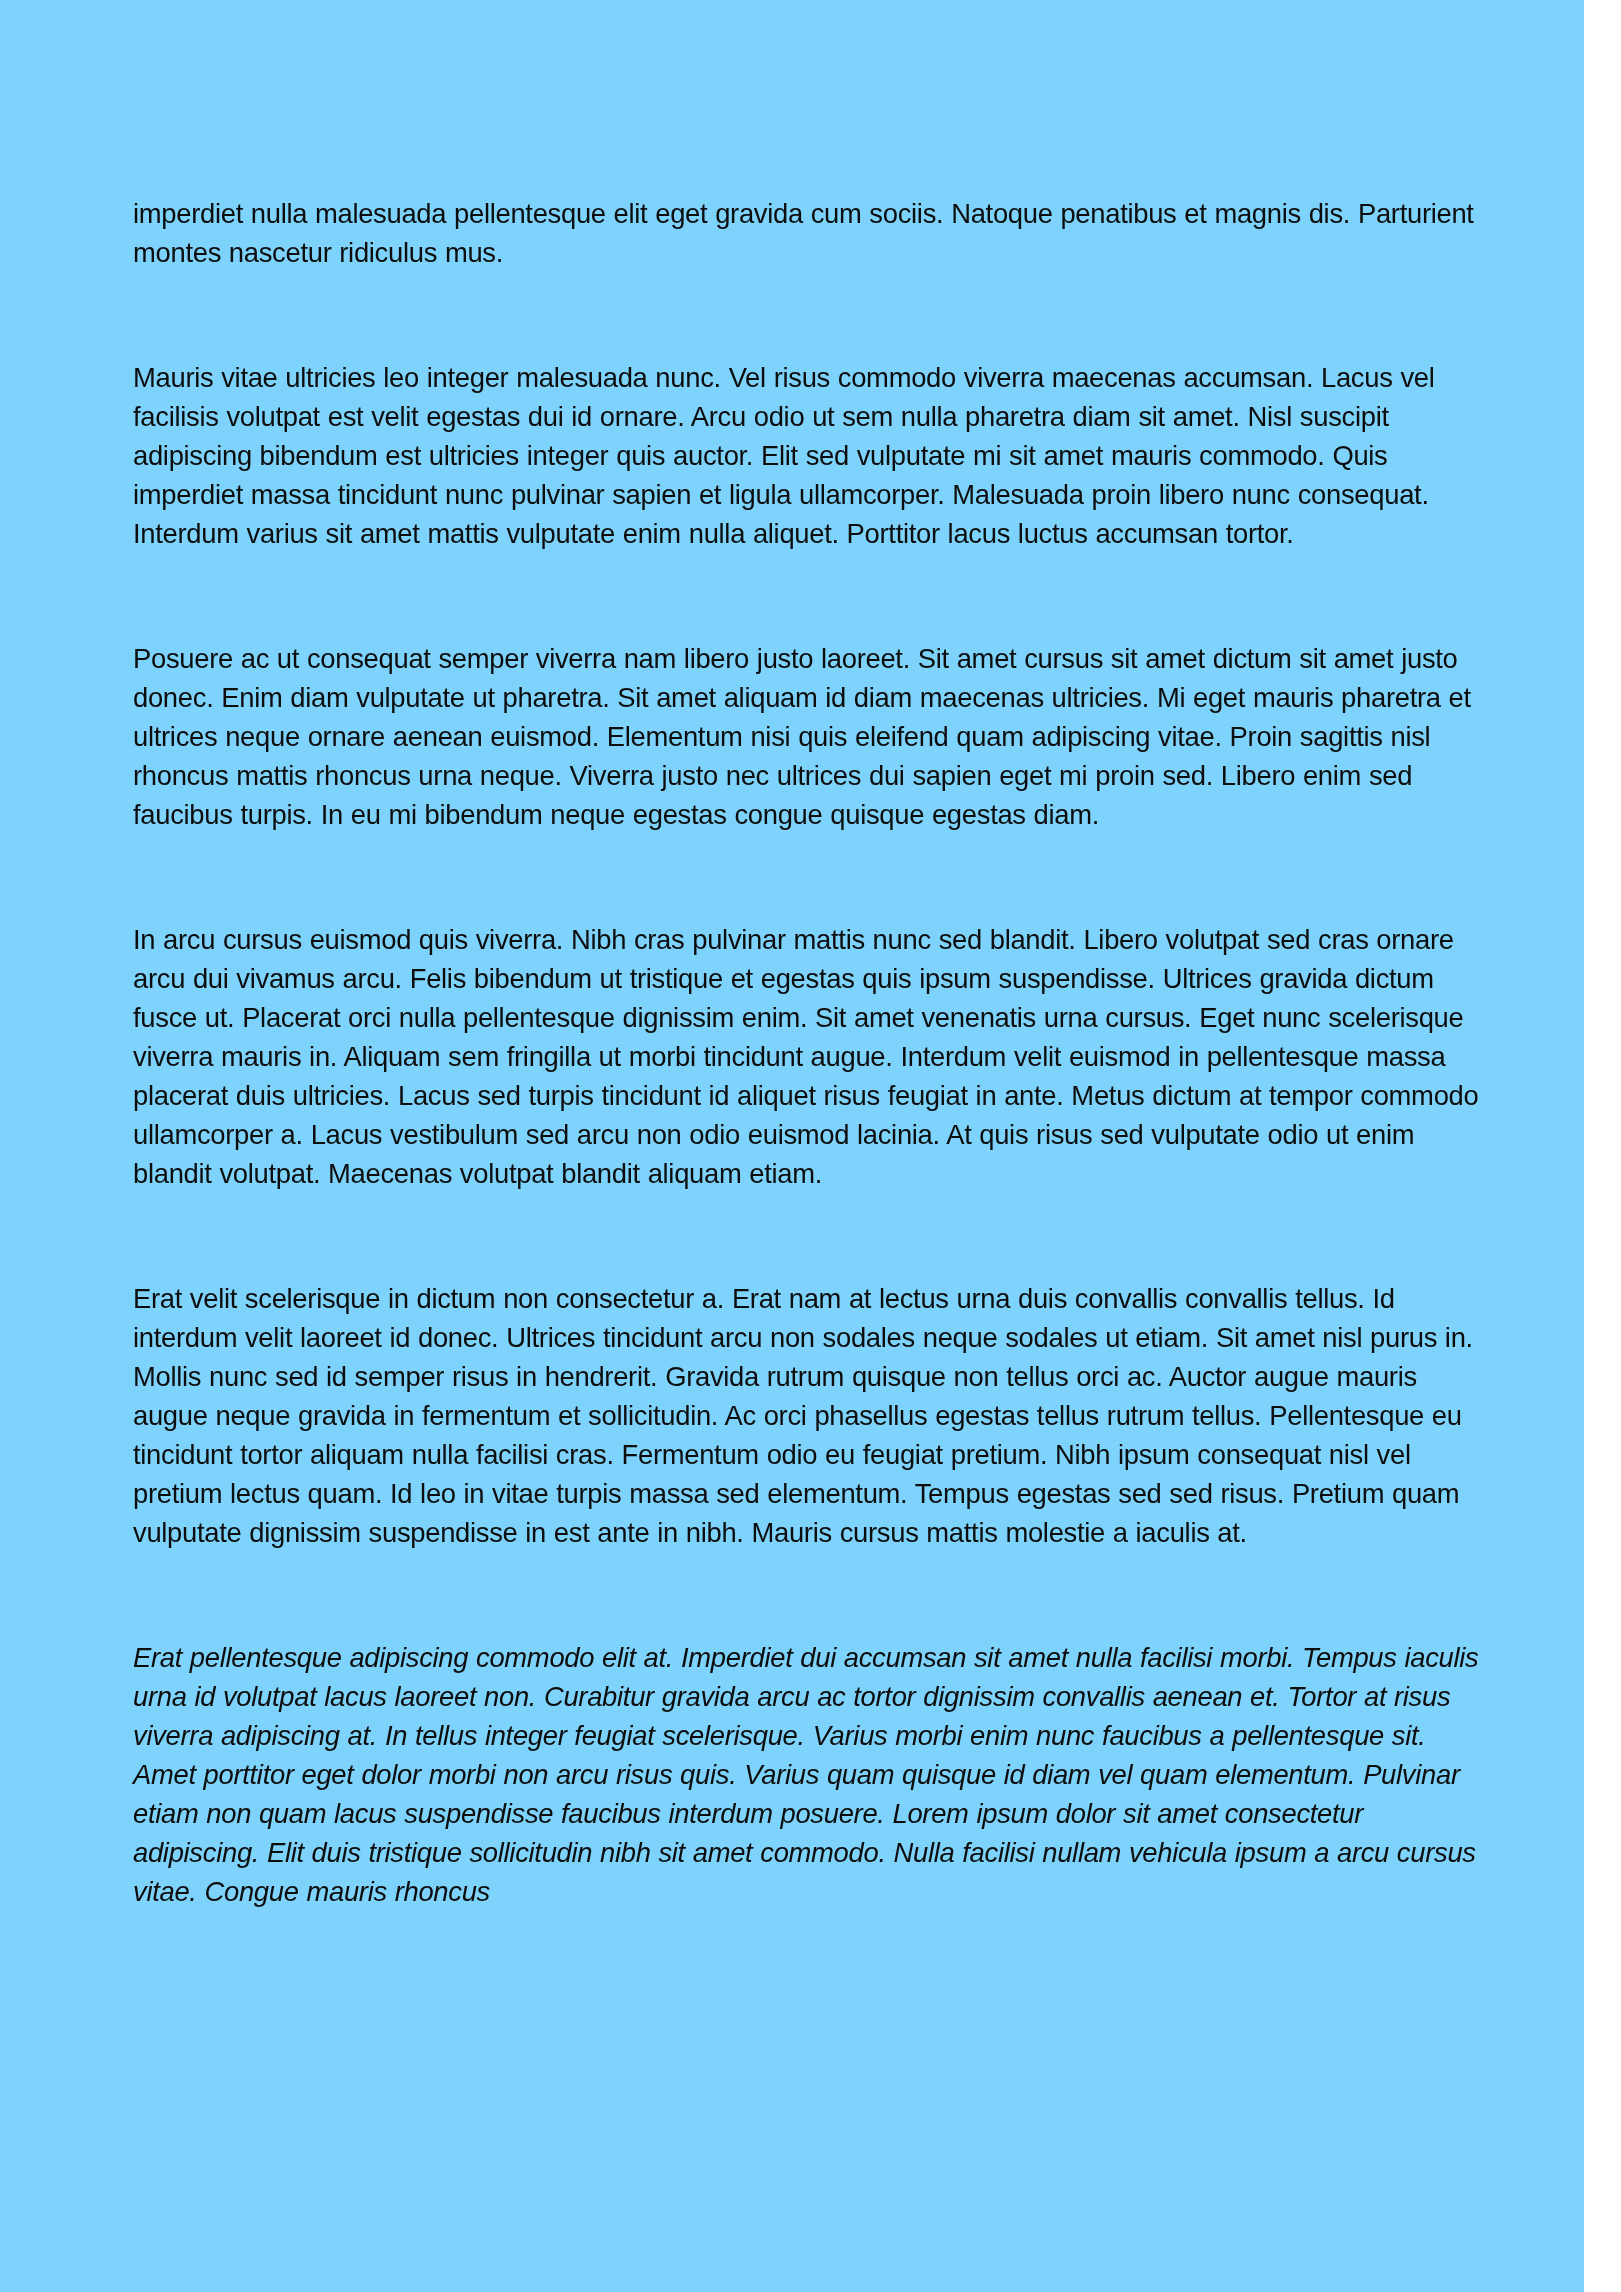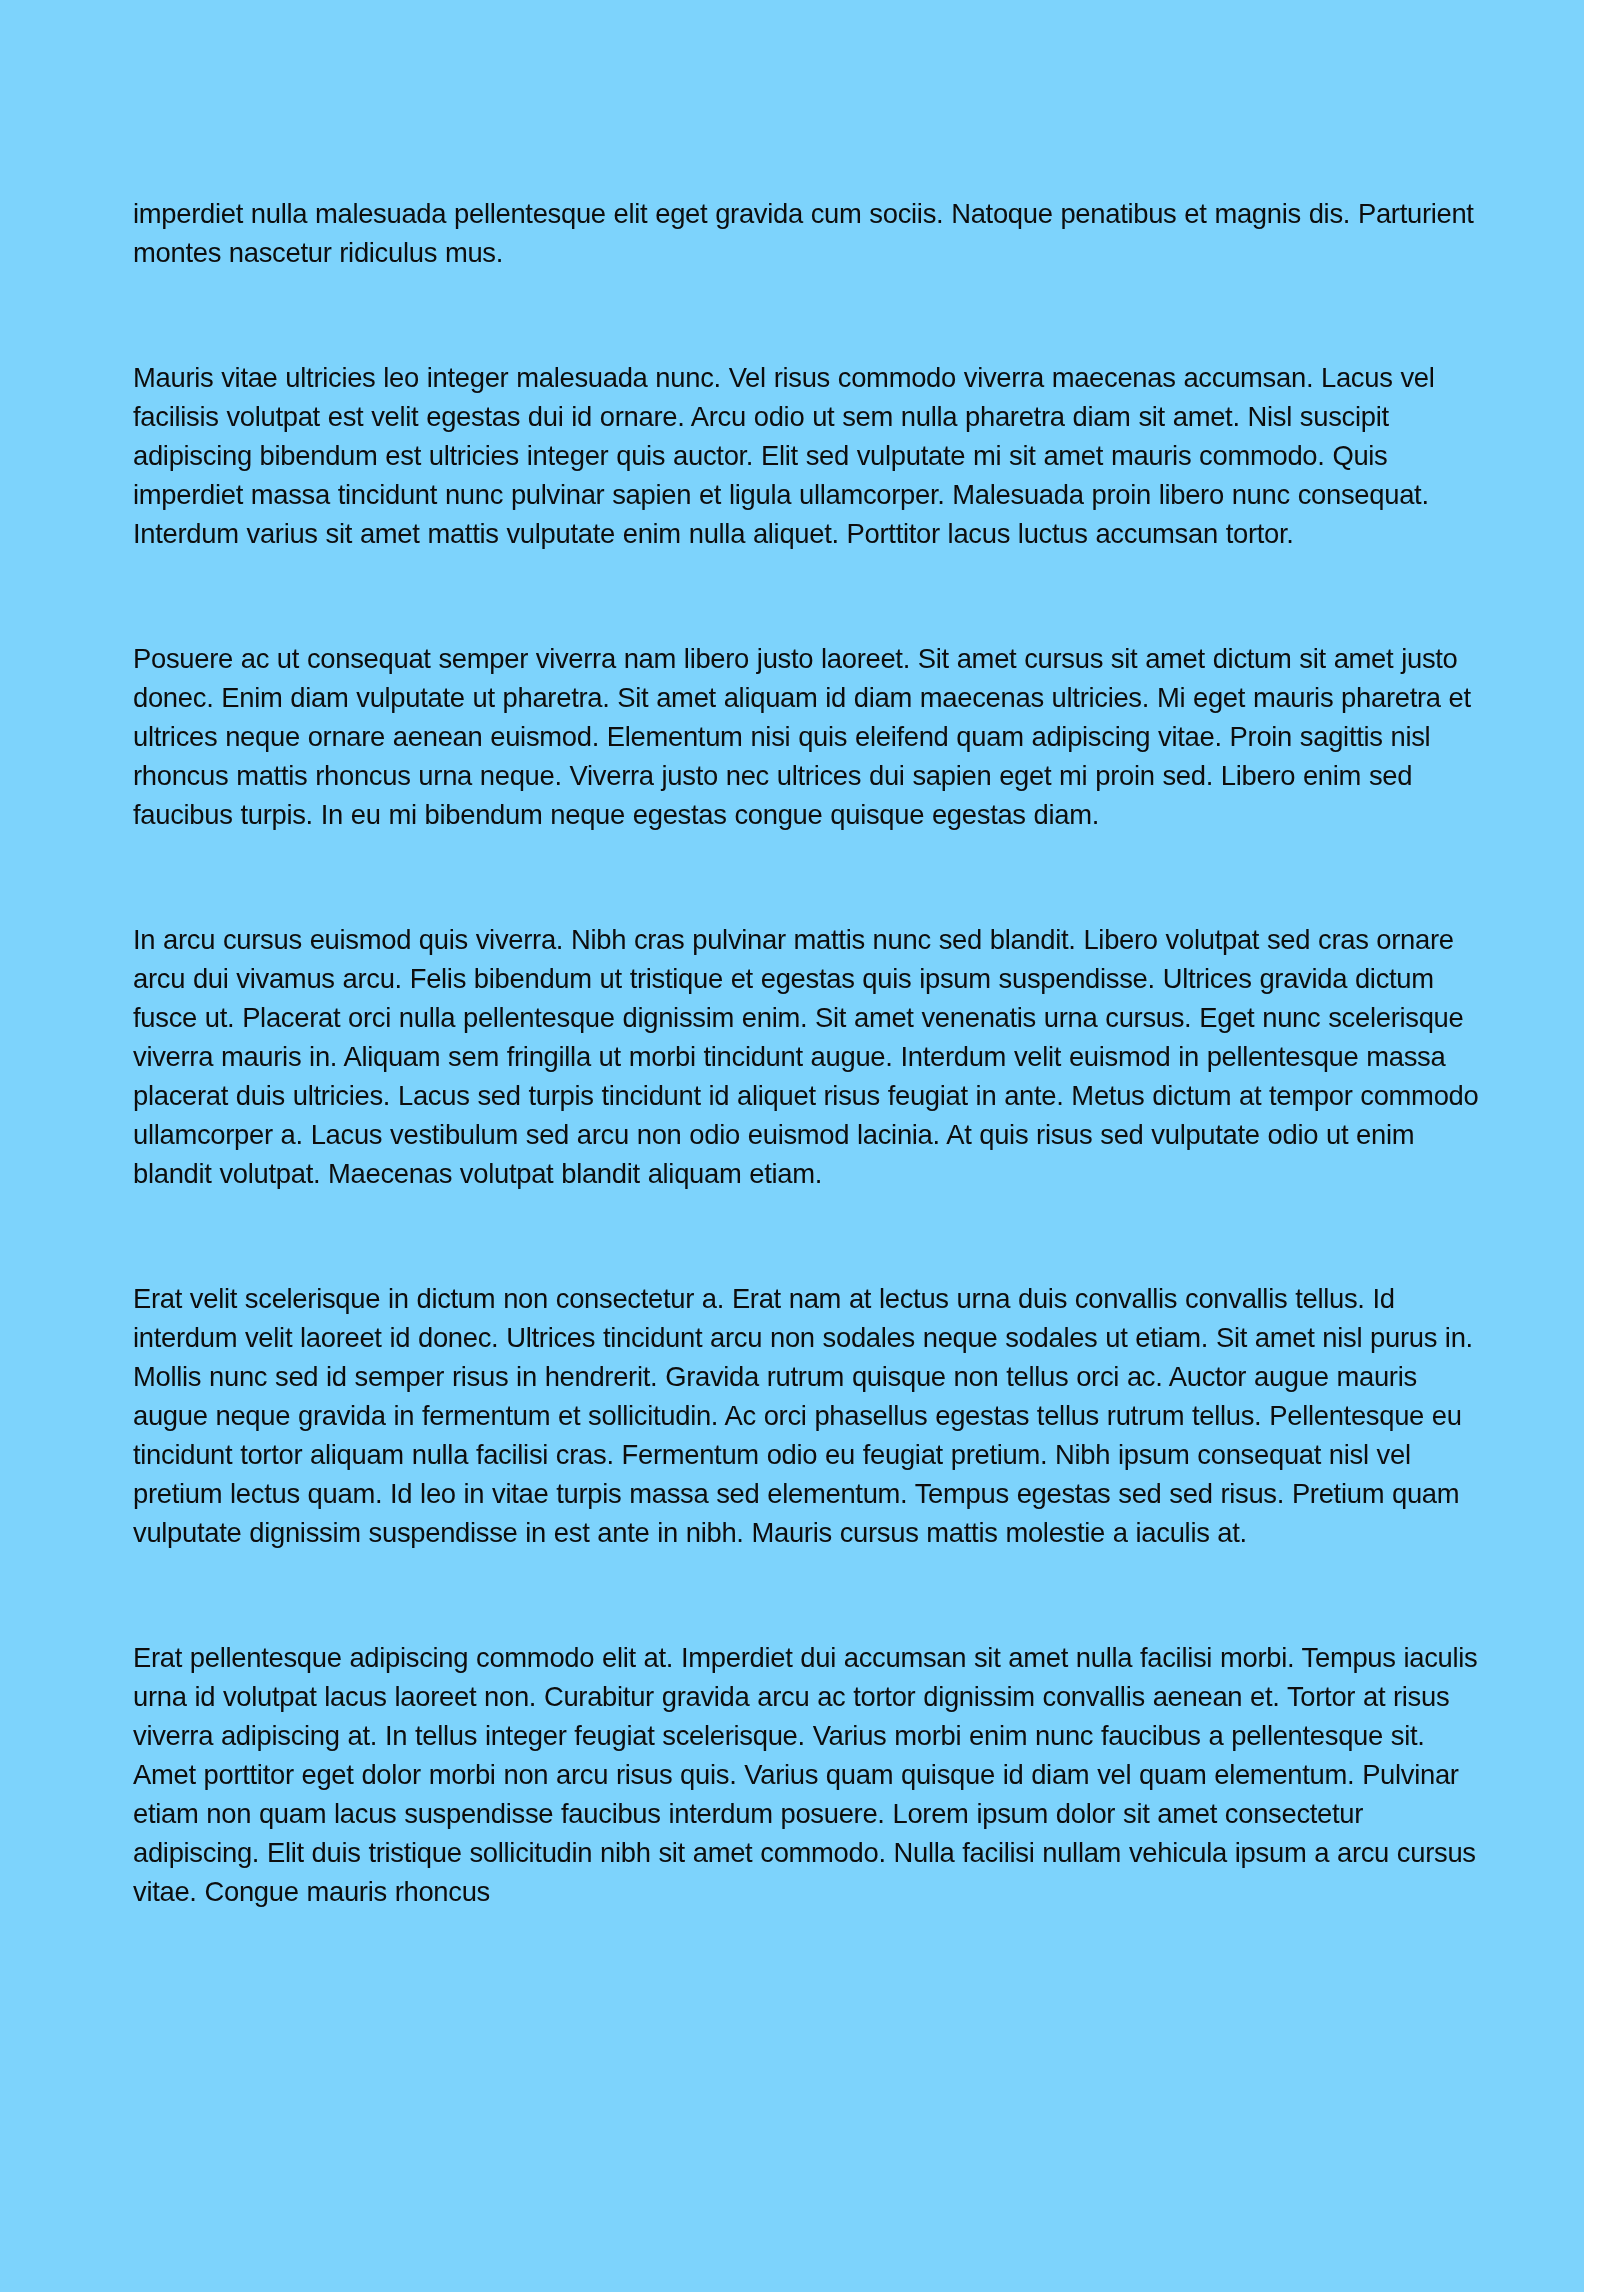--- a/index.html
+++ b/index.html
@@ -27,20 +27,21 @@
     text-align: left;
   }
   .para {
     margin: 0 0 86px 0;
     padding: 0;
     white-space: normal;
     word-spacing: 0.5px;
   }
   .para:last-child {
     margin-bottom: 0;
+    font-style: italic;
   }
 </style>
 </head>
 <body>
 
 <div class="page">
   <div class="content">
     <p class="para">imperdiet nulla malesuada pellentesque elit eget gravida cum sociis. Natoque penatibus et magnis dis. Parturient montes nascetur ridiculus mus.</p>
     <p class="para">Mauris vitae ultricies leo integer malesuada nunc. Vel risus commodo viverra maecenas accumsan. Lacus vel facilisis volutpat est velit egestas dui id ornare. Arcu odio ut sem nulla pharetra diam sit amet. Nisl suscipit adipiscing bibendum est ultricies integer quis auctor. Elit sed vulputate mi sit amet mauris commodo. Quis imperdiet massa tincidunt nunc pulvinar sapien et ligula ullamcorper. Malesuada proin libero nunc consequat. Interdum varius sit amet mattis vulputate enim nulla aliquet. Porttitor lacus luctus accumsan tortor.</p>
     <p class="para">Posuere ac ut consequat semper viverra nam libero justo laoreet. Sit amet cursus sit amet dictum sit amet justo donec. Enim diam vulputate ut pharetra. Sit amet aliquam id diam maecenas ultricies. Mi eget mauris pharetra et ultrices neque ornare aenean euismod. Elementum nisi quis eleifend quam adipiscing vitae. Proin sagittis nisl rhoncus mattis rhoncus urna neque. Viverra justo nec ultrices dui sapien eget mi proin sed. Libero enim sed faucibus turpis. In eu mi bibendum neque egestas congue quisque egestas diam.</p>

